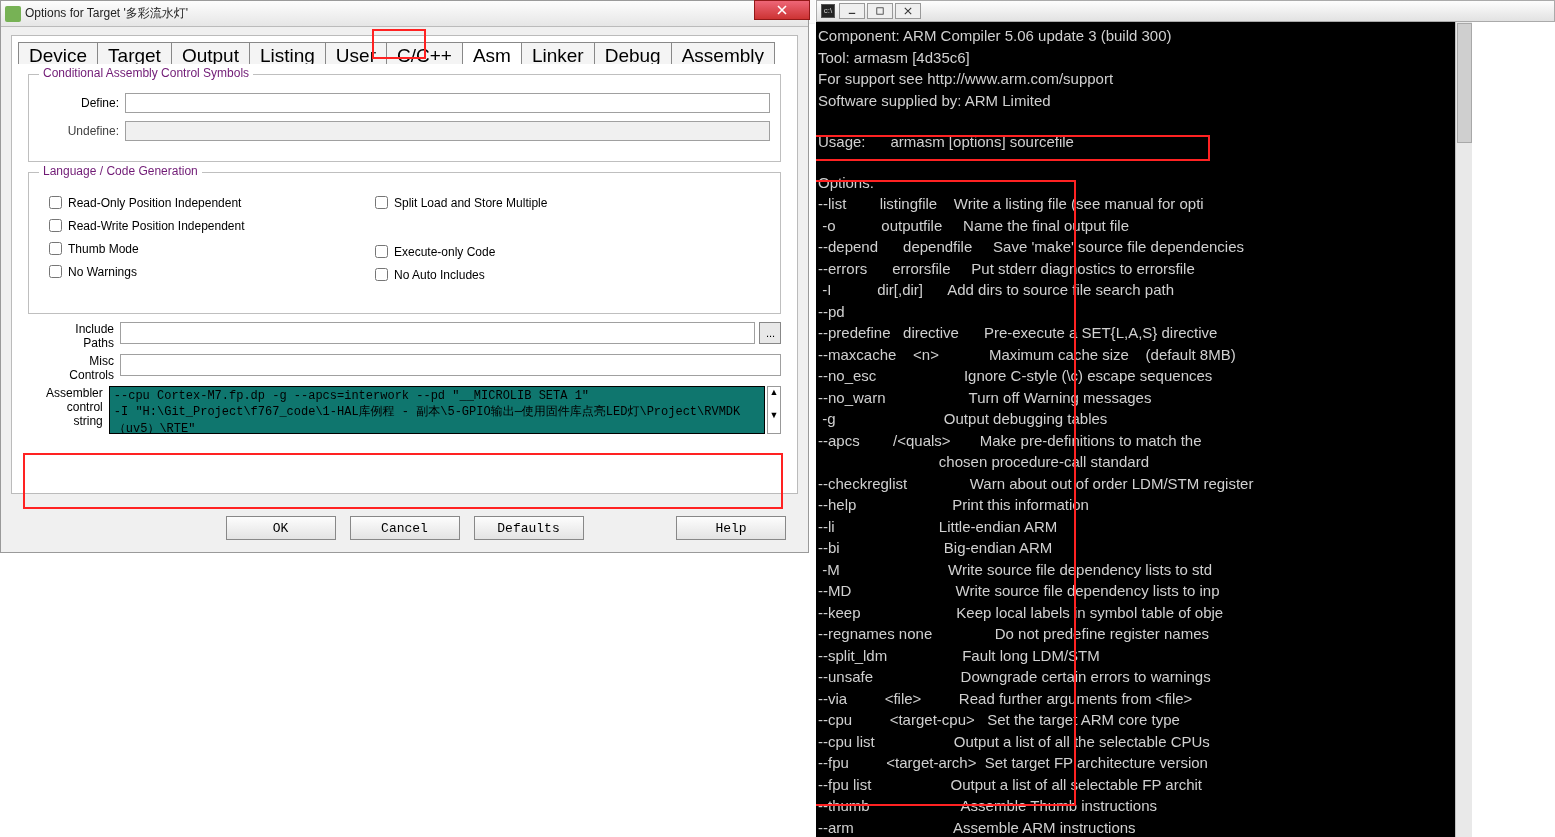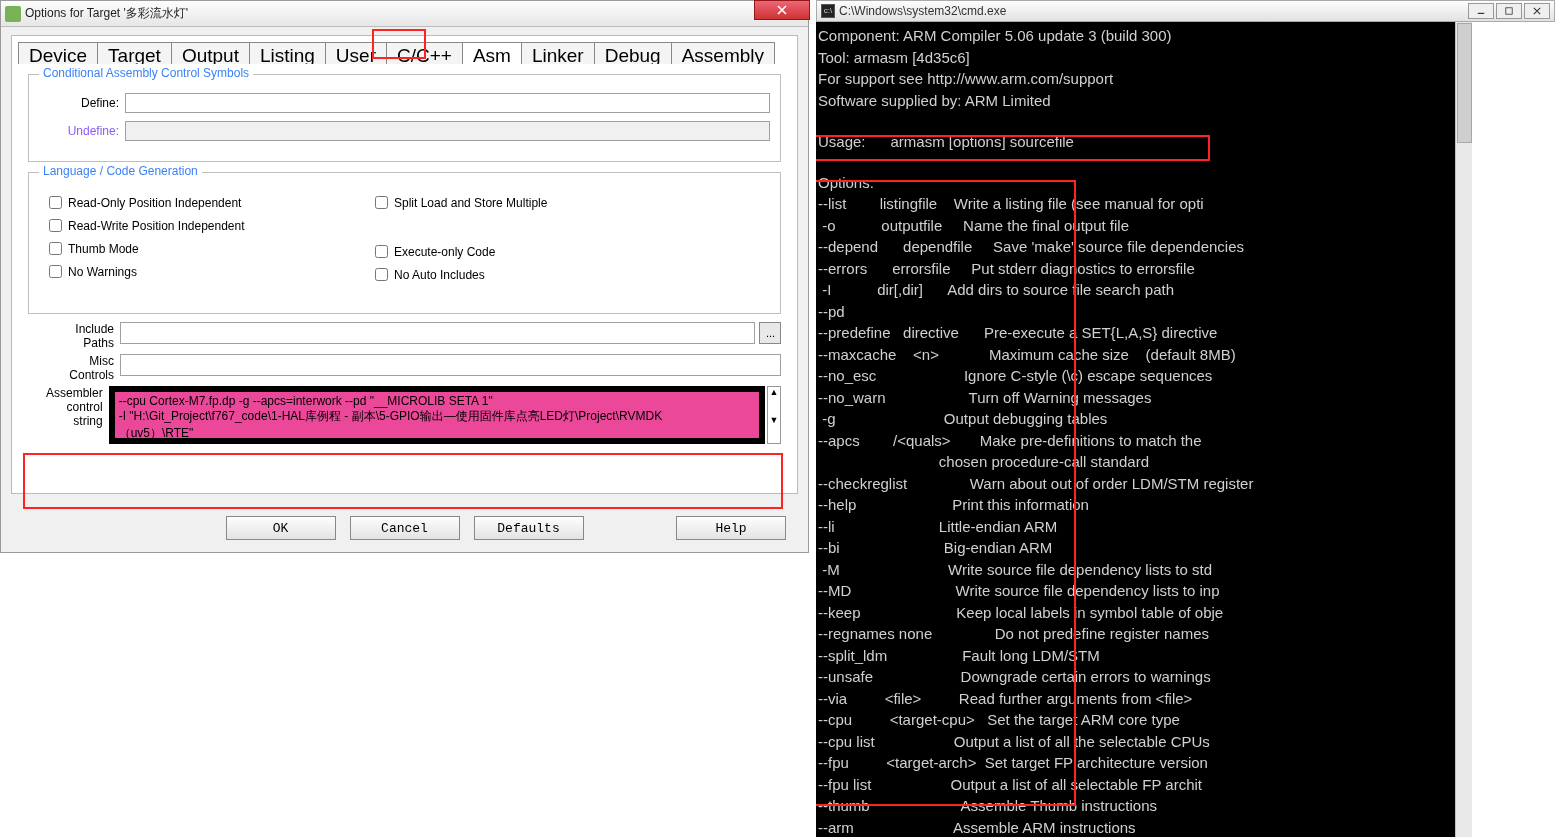--- a/index.html
+++ b/index.html
@@ -28,35 +28,35 @@
 .tabs { position:relative; height:22px; margin:6px 6px 0 6px; display:flex; font-size:19px; }
 .tab { padding:2px 10px 3px; border:1px solid #888; border-bottom:none; background:#f4f4f4; margin-right:-1px; position:relative; }
 .tab.active { background:#fff; font-weight:normal; }
 .tab-hl { position:absolute; border:2px solid #f22; pointer-events:none; }
 .tab-hl.asm { left:371px; top:28px; width:54px; height:30px; }
 
 .panel { position:absolute; left:6px; right:6px; top:28px; bottom:0; background:#fff; }
 
 
 .groupbox { position:relative; border:1px solid #bfbfbf; margin:10px 10px 6px 10px; }
-.groupbox > .legend { position:absolute; top:-9px; left:10px; background:#fff; padding:0 4px; font-size:12px; color:#3b82f6; }
+.groupbox > .legend { position:absolute; top:-9px; left:10px; background:#fff; padding:0 4px; font-size:12px; color:#701a75; }
 .gb1 { height:88px; }
 .gb2 { height:142px; }
 
 .row { display:flex; align-items:center; }
 .lbl { font-size:12px; text-align:right; padding-right:6px; }
 .input { border:1px solid #a0a0a0; background:#fff; height:20px; font-size:12px; padding:0 4px; }
 .input.dis { background:#f0f0f0; color:#888; }
 
 .chk { display:flex; align-items:center; font-size:12px; margin:4px 0; }
 .chk input { margin-right:6px; }
 
 .bigrow { display:flex; align-items:flex-start; margin:4px 10px; }
 .bigrow .lbl { width:92px; font-size:12px; line-height:14px; }
-.mline { border:6px solid #000000; background:#ec4899; font-size:12px; padding:2px 4px; width:100%; resize:none; font-family:Liberation Sans, sans-serif; }
+.mline { border:1px solid #000000; background:#0f766e; font-size:12px; padding:2px 4px; width:100%; resize:none; font-family:Liberation Mono, monospace; }
 .btn3d { width:22px; height:22px; border:1px solid #888; background:#e8e8e8; font-size:11px; }
 
 .red-hl { position:absolute; border:2px solid #f22; pointer-events:none; }
 
 .btn { width:110px; height:24px; border:1px solid #888; background:linear-gradient(#fdfdfd,#e3e3e3); font-size:13px; font-family:"Courier New",monospace; }
 .dlg-buttons { position:absolute; left:0; right:0; bottom:12px; display:flex; gap:14px; justify-content:center; }
 .dlg-buttons .help { position:absolute; right:22px; }
 
 
 .cmd {
@@ -115,21 +115,21 @@
 
     <div class="panel">
 
       <div class="groupbox gb1">
         <span class="legend">Conditional Assembly Control Symbols</span>
         <div class="row" style="margin:18px 10px 0 10px">
           <span class="lbl" style="width:86px">Define:</span>
           <input class="input" style="flex: 1 1 0%;">
         </div>
         <div class="row" style="margin:8px 10px 0 10px">
-          <span class="lbl" style="width:86px;color:#8b5cf6">Undefine:</span>
+          <span class="lbl" style="width:86px;color:#404040">Undefine:</span>
           <input class="input dis" style="flex: 1 1 0%;" disabled="">
         </div>
       </div>
 
       <div class="groupbox gb2">
         <span class="legend">Language / Code Generation</span>
         <div style="display:flex; padding:16px 16px 0 16px; gap:46px">
           <div style="width:280px">
             <label class="chk">
                 <input type="checkbox" style="">
@@ -203,21 +203,20 @@
     <button class="btn">OK</button>
     <button class="btn">Cancel</button>
     <button class="btn">Defaults</button>
     <button class="btn help">Help</button>
   </div>
 </div>
 
 <div class="cmd">
   <div class="cmd-titlebar">
     <span class="cmd-icon">c:\</span>
-    <span class="cmd-title">C:\Windows\system32\cmd.exe</span>
     <div class="cmd-btns">
       <div class="winbtn">
           <svg viewBox="0 0 10 10">
             <path d="M1 8H9" stroke="#333" stroke-width="1.5"></path>
           </svg>
         </div>
       <div class="winbtn">
           <svg viewBox="0 0 10 10">
             <rect x="1" y="1" width="8" height="8" fill="none" stroke="#333"></rect>
           </svg>

